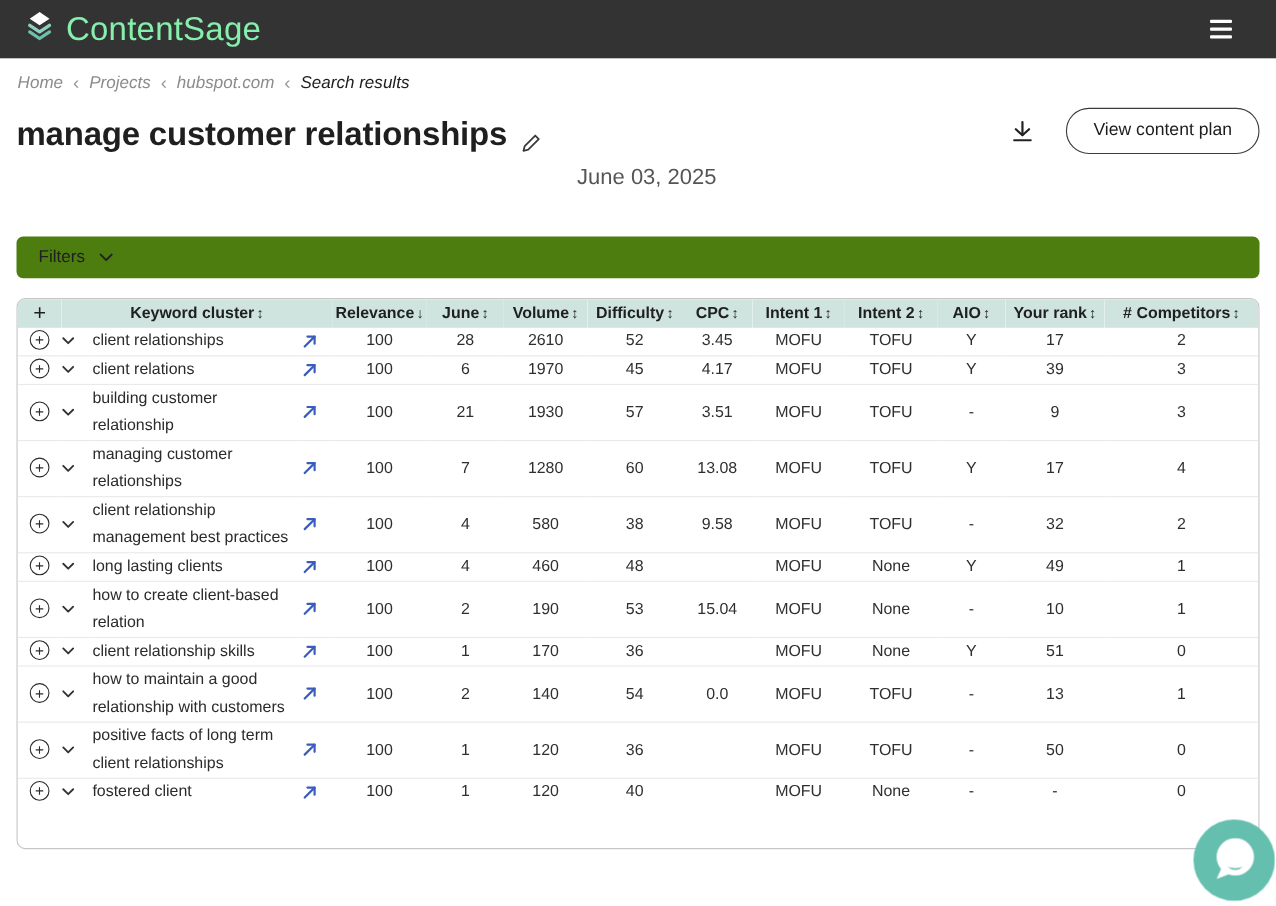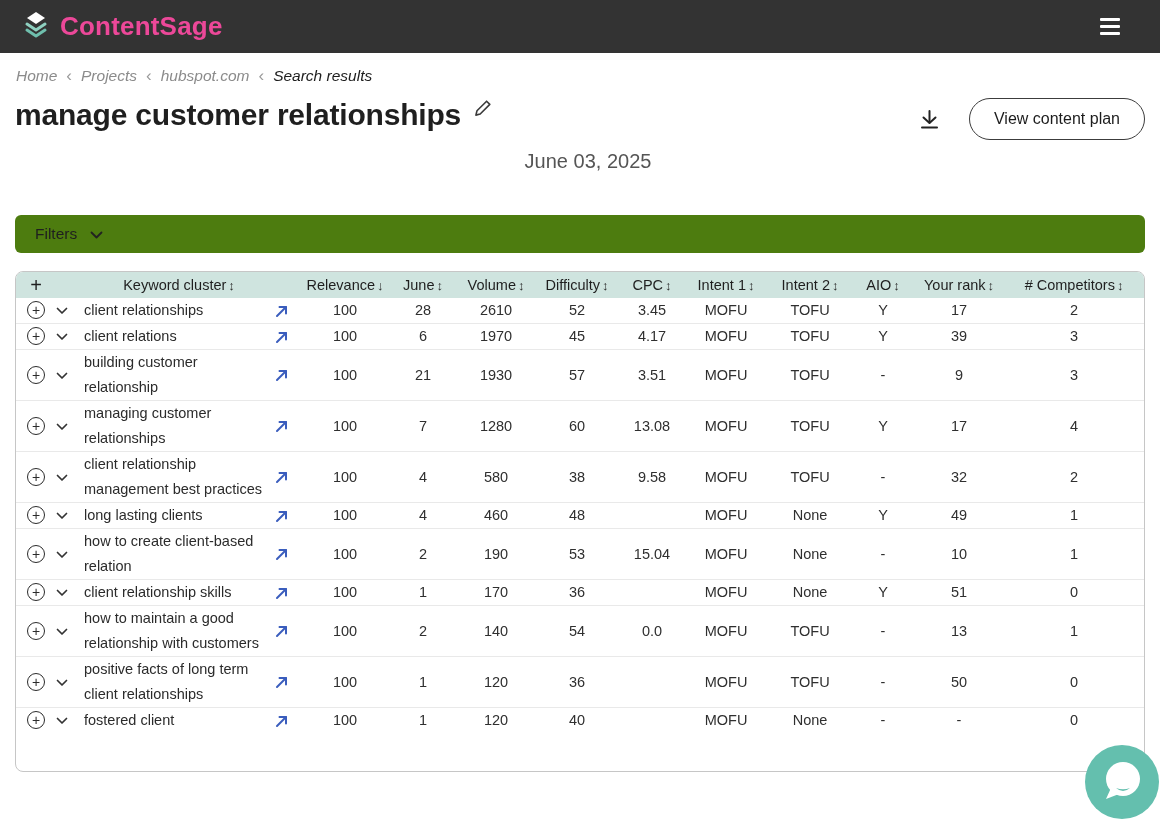--- a/index.html
+++ b/index.html
@@ -14,23 +14,23 @@
   
   .topbar {
     height: 53px;
     background: #333333;
     display: flex;
     align-items: center;
     padding: 0 40px 0 22px;
   }
   .brand { display: flex; align-items: center; gap: 10px; }
   .brand-name {
-    color: #ec4899;
-    font-size: 26px;
-    font-weight: 700;
+    color: #86efac;
+    font-size: 30px;
+    font-weight: 400;
     letter-spacing: 0.2px;
   }
   .topbar-spacer { flex: 1; }
   .hamburger { display: flex; flex-direction: column; gap: 4px; cursor: pointer; }
   .hamburger span { width: 20px; height: 3px; background: #ffffff; border-radius: 1px; }
 
   
   .breadcrumb {
     margin: 13px 0 0 16px;
     font-size: 15.5px;
@@ -40,21 +40,21 @@
     gap: 9px;
   }
   .breadcrumb .crumb { color: #8b8b8b; font-style: italic; }
   .breadcrumb .crumb.current { color: #1d1d1d; }
   .breadcrumb .sep { color: #9a9a9a; font-size: 17px; }
 
   
   .title-row {
     margin: 12px 15px 0 15px;
     display: flex;
-    align-items: flex-start;
+    align-items: flex-end;
   }
   .page-title {
     font-size: 30px;
     font-weight: 700;
     color: #1f1f1f;
     letter-spacing: -0.2px;
   }
   .edit-icon { margin-left: 12px; display: inline-flex; cursor: pointer; }
   .title-actions {
     margin-left: auto;
@@ -106,21 +106,21 @@
   }
   table {
     width: 100%;
     border-collapse: collapse;
     table-layout: fixed;
     font-size: 14.5px;
     color: #2e2e2e;
   }
   thead tr { background: #cfe4df; height: 26px; }
   th {
-    font-weight: 400;
+    font-weight: 700;
     font-size: 14.5px;
     color: #1f1f1f;
     text-align: center;
     padding: 0 2px;
     white-space: nowrap;
     overflow: hidden;
   }
   th.th-add { font-weight: 400; font-size: 20px; cursor: pointer; }
   .sort-glyph { font-size: 13px; color: #2a2a2a; margin-left: 2px; cursor: pointer; }
   tbody tr { border-top: 1px solid #e9e9e9; }

